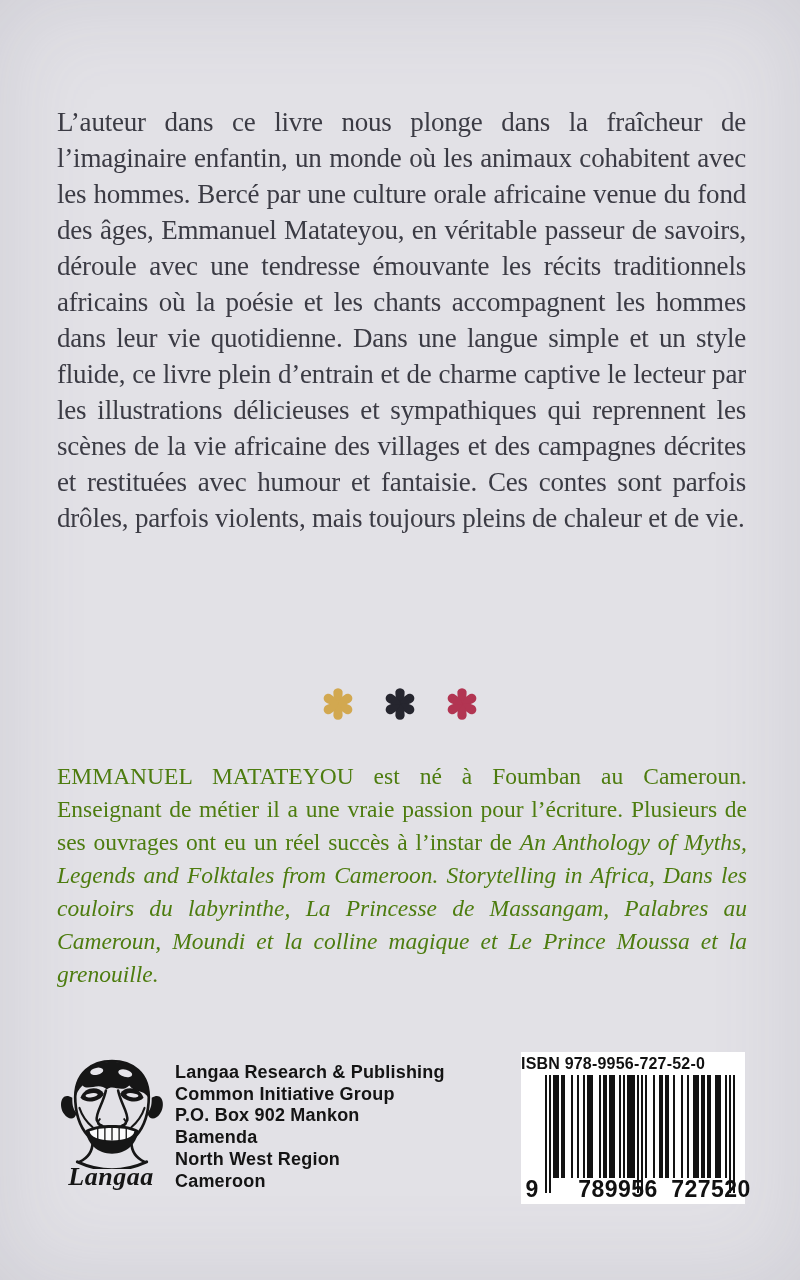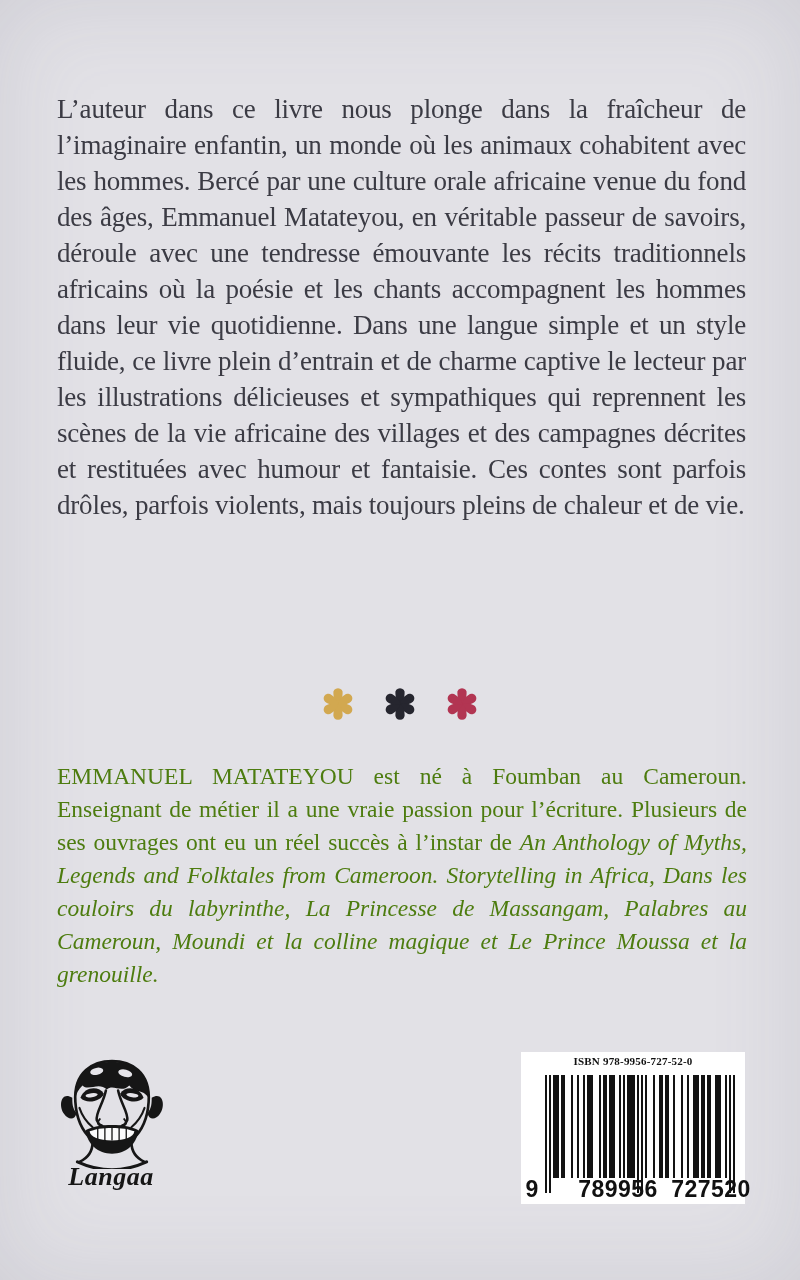--- a/index.html
+++ b/index.html
@@ -4,21 +4,21 @@
 <style>
   html,body { margin:0; padding:0; background:#c9c8ce; }
   .page {
     position:relative; width:800px; height:1280px; margin:0 auto;
     background:#e2e1e6;
     box-shadow: inset 0 0 90px rgba(110,110,128,0.16);
     font-family:"Liberation Serif", serif;
     overflow:hidden;
   }
   .blurb {
-    position:absolute; left:57px; top:91px; width:689px;
+    position:absolute; left:57px; top:104px; width:689px;
     font-size:27px; line-height:36px; letter-spacing:-0.2px;
     color:#3b3b44; text-align:justify;
   }
   .asterisk-row {
     position:absolute; top:684px; left:0; width:800px;
     display:flex; justify-content:center; align-items:center; gap:26px;
   }
   .asterisk-row svg { width:36px; height:38px; display:block; }
   .bio {
     position:absolute; left:57px; top:760px; width:690px;
@@ -33,23 +33,23 @@
   .publisher {
     position:absolute; left:175px; top:1062px;
     font-family:"Liberation Sans", sans-serif; font-weight:bold;
     font-size:18px; line-height:21.7px; color:#141414; letter-spacing:0.2px;
   }
   .barcode-box {
     position:absolute; left:521px; top:1052px; width:224px; height:152px;
     background:#ffffff;
   }
   .isbn-label {
-    position:absolute; top:3px; left:0; width:100%; text-align:center;
-    font-family:Liberation Serif, serif; font-weight:bold;
-    font-size:11px; color:#111; letter-spacing:0.2px;
+    position:absolute; top:3px; left:0; width:100%; 
+    font-family:Liberation Sans, sans-serif; font-weight:bold;
+    font-size:16px; color:#111; letter-spacing:0.2px;
   }
   .bars { position:absolute; left:24px; top:23px; width:190px; height:118px; }
   .bars .bar { position:absolute; top:0; height:103px; background:#131313; }
   .bars .bar.tall { height:118px; }
   .bc-digit {
     position:absolute; top:124px;
     font-family:"Liberation Sans", sans-serif; font-weight:bold;
     font-size:23px; color:#111; text-align:center;
   }
   .bc-digit.d9 { left:1px;  width:20px; }
@@ -134,20 +134,28 @@
     <g stroke="#161616" stroke-width="1.3">
       <line x1="42" y1="70.6" x2="42" y2="80.6"></line>
       <line x1="49" y1="69.6" x2="49" y2="81.6"></line>
       <line x1="56" y1="69.4" x2="56" y2="82"></line>
       <line x1="63" y1="69.6" x2="63" y2="81.6"></line>
       <line x1="70" y1="70.6" x2="70" y2="80.6"></line>
     </g>
   </svg>
   <div class="logo-name">Langaa</div>
 
+  <div class="publisher">
+    <div>Langaa Research &amp; Publishing</div>
+    <div>Common Initiative Group</div>
+    <div>P.O. Box 902 Mankon</div>
+    <div>Bamenda</div>
+    <div>North West Region</div>
+    <div>Cameroon</div>
+  </div>
 
   <div class="barcode-box">
     <div class="isbn-label">ISBN 978-9956-727-52-0</div>
     <div class="bars">
         <div class="bar tall" style="left: 0px; width: 2px;"></div>
         <div class="bar tall" style="left: 4px; width: 2px;"></div>
         <div class="bar" style="left: 8px; width: 6px;"></div>
         <div class="bar" style="left: 16px; width: 4px;"></div>
         <div class="bar" style="left: 26px; width: 2px;"></div>
         <div class="bar" style="left: 32px; width: 2px;"></div>

